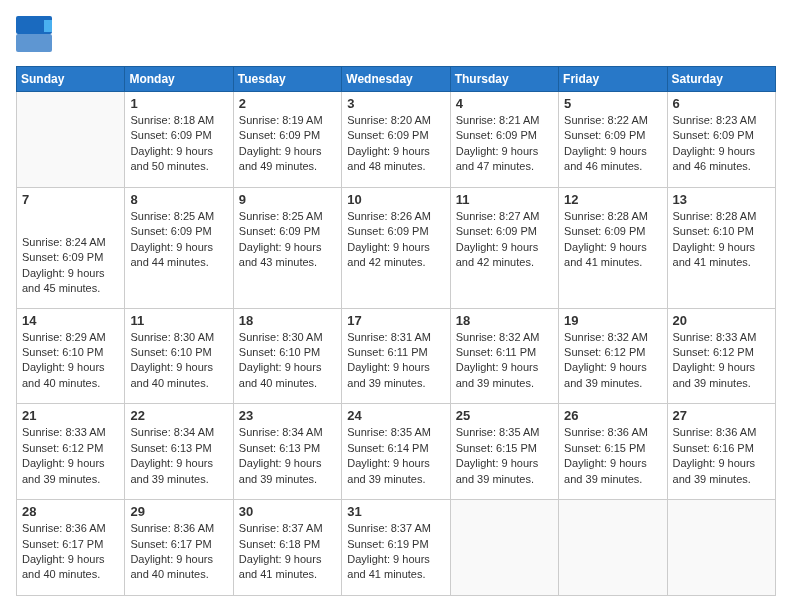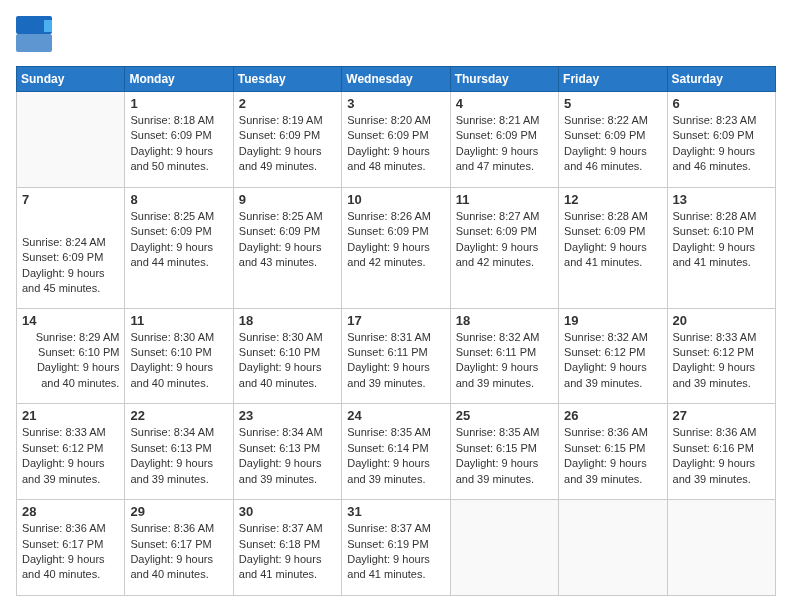--- a/index.html
+++ b/index.html
@@ -210,21 +210,21 @@
             <div class="day-number">13</div>
             <div class="day-info" style="white-space: pre-line;">Sunrise: 8:28 AM
 Sunset: 6:10 PM
 Daylight: 9 hours
 and 41 minutes.</div>
           </td>
         </tr>
         <tr>
           <td>
             <div class="day-number">14</div>
-            <div class="day-info" style="white-space: pre-line; text-align: right;">Sunrise: 8:29 AM
+            <div class="day-info" style="white-space: pre-line;">Sunrise: 8:29 AM
 Sunset: 6:10 PM
 Daylight: 9 hours
 and 40 minutes.</div>
           </td>
           <td>
             <div class="day-number">11</div>
             <div class="day-info" style="white-space: pre-line;">Sunrise: 8:30 AM
 Sunset: 6:10 PM
 Daylight: 9 hours
 and 40 minutes.</div>

